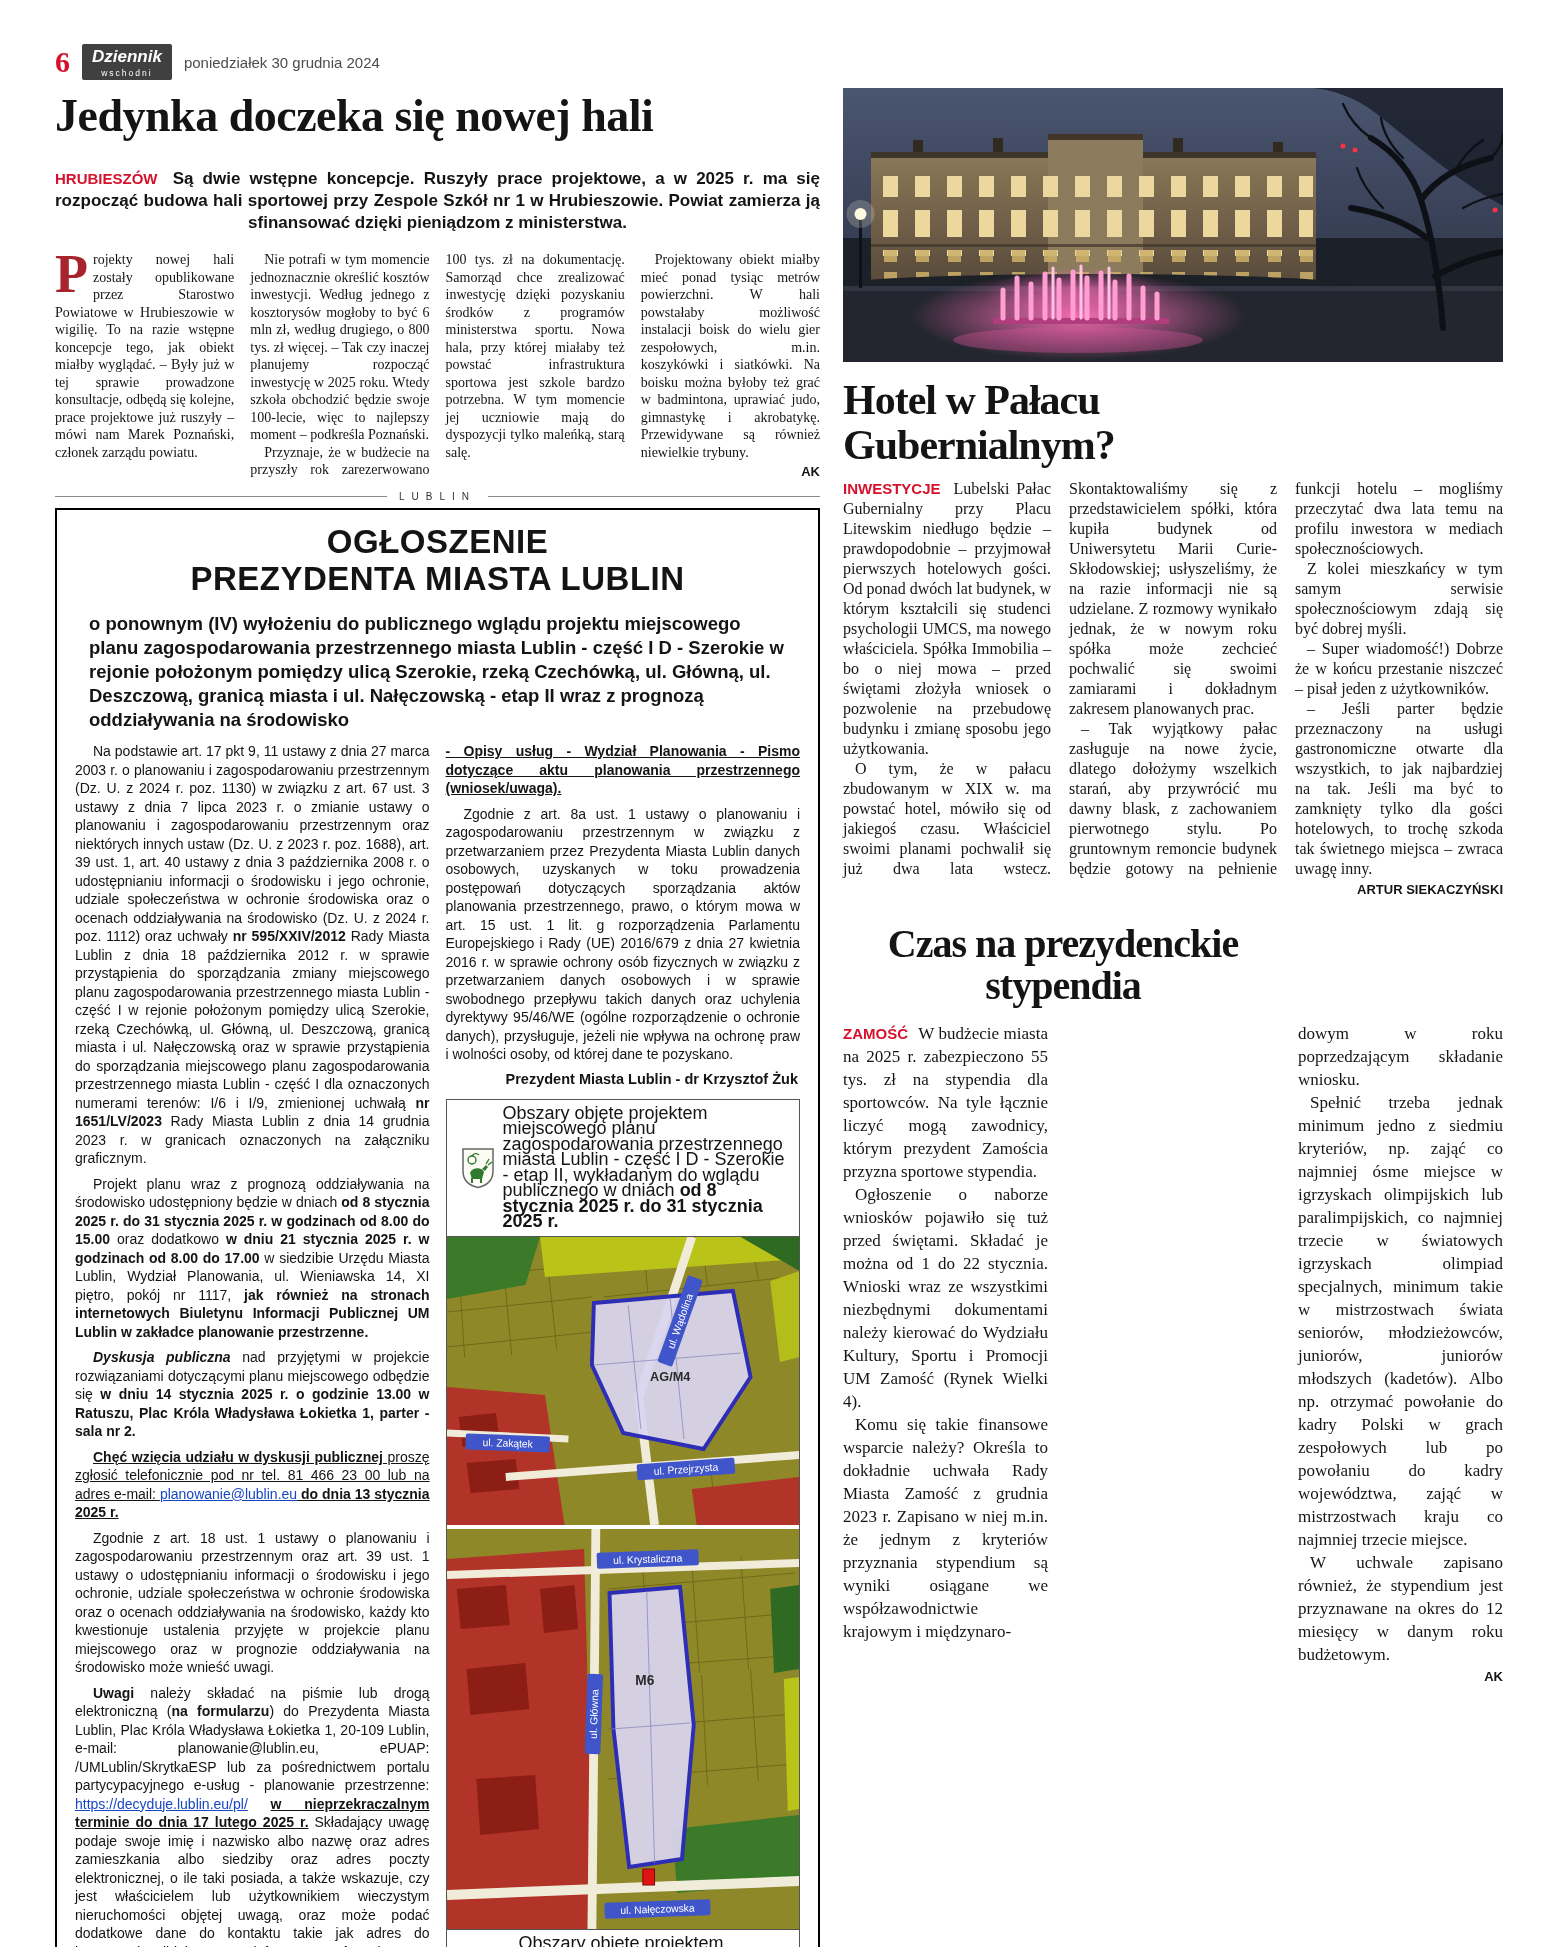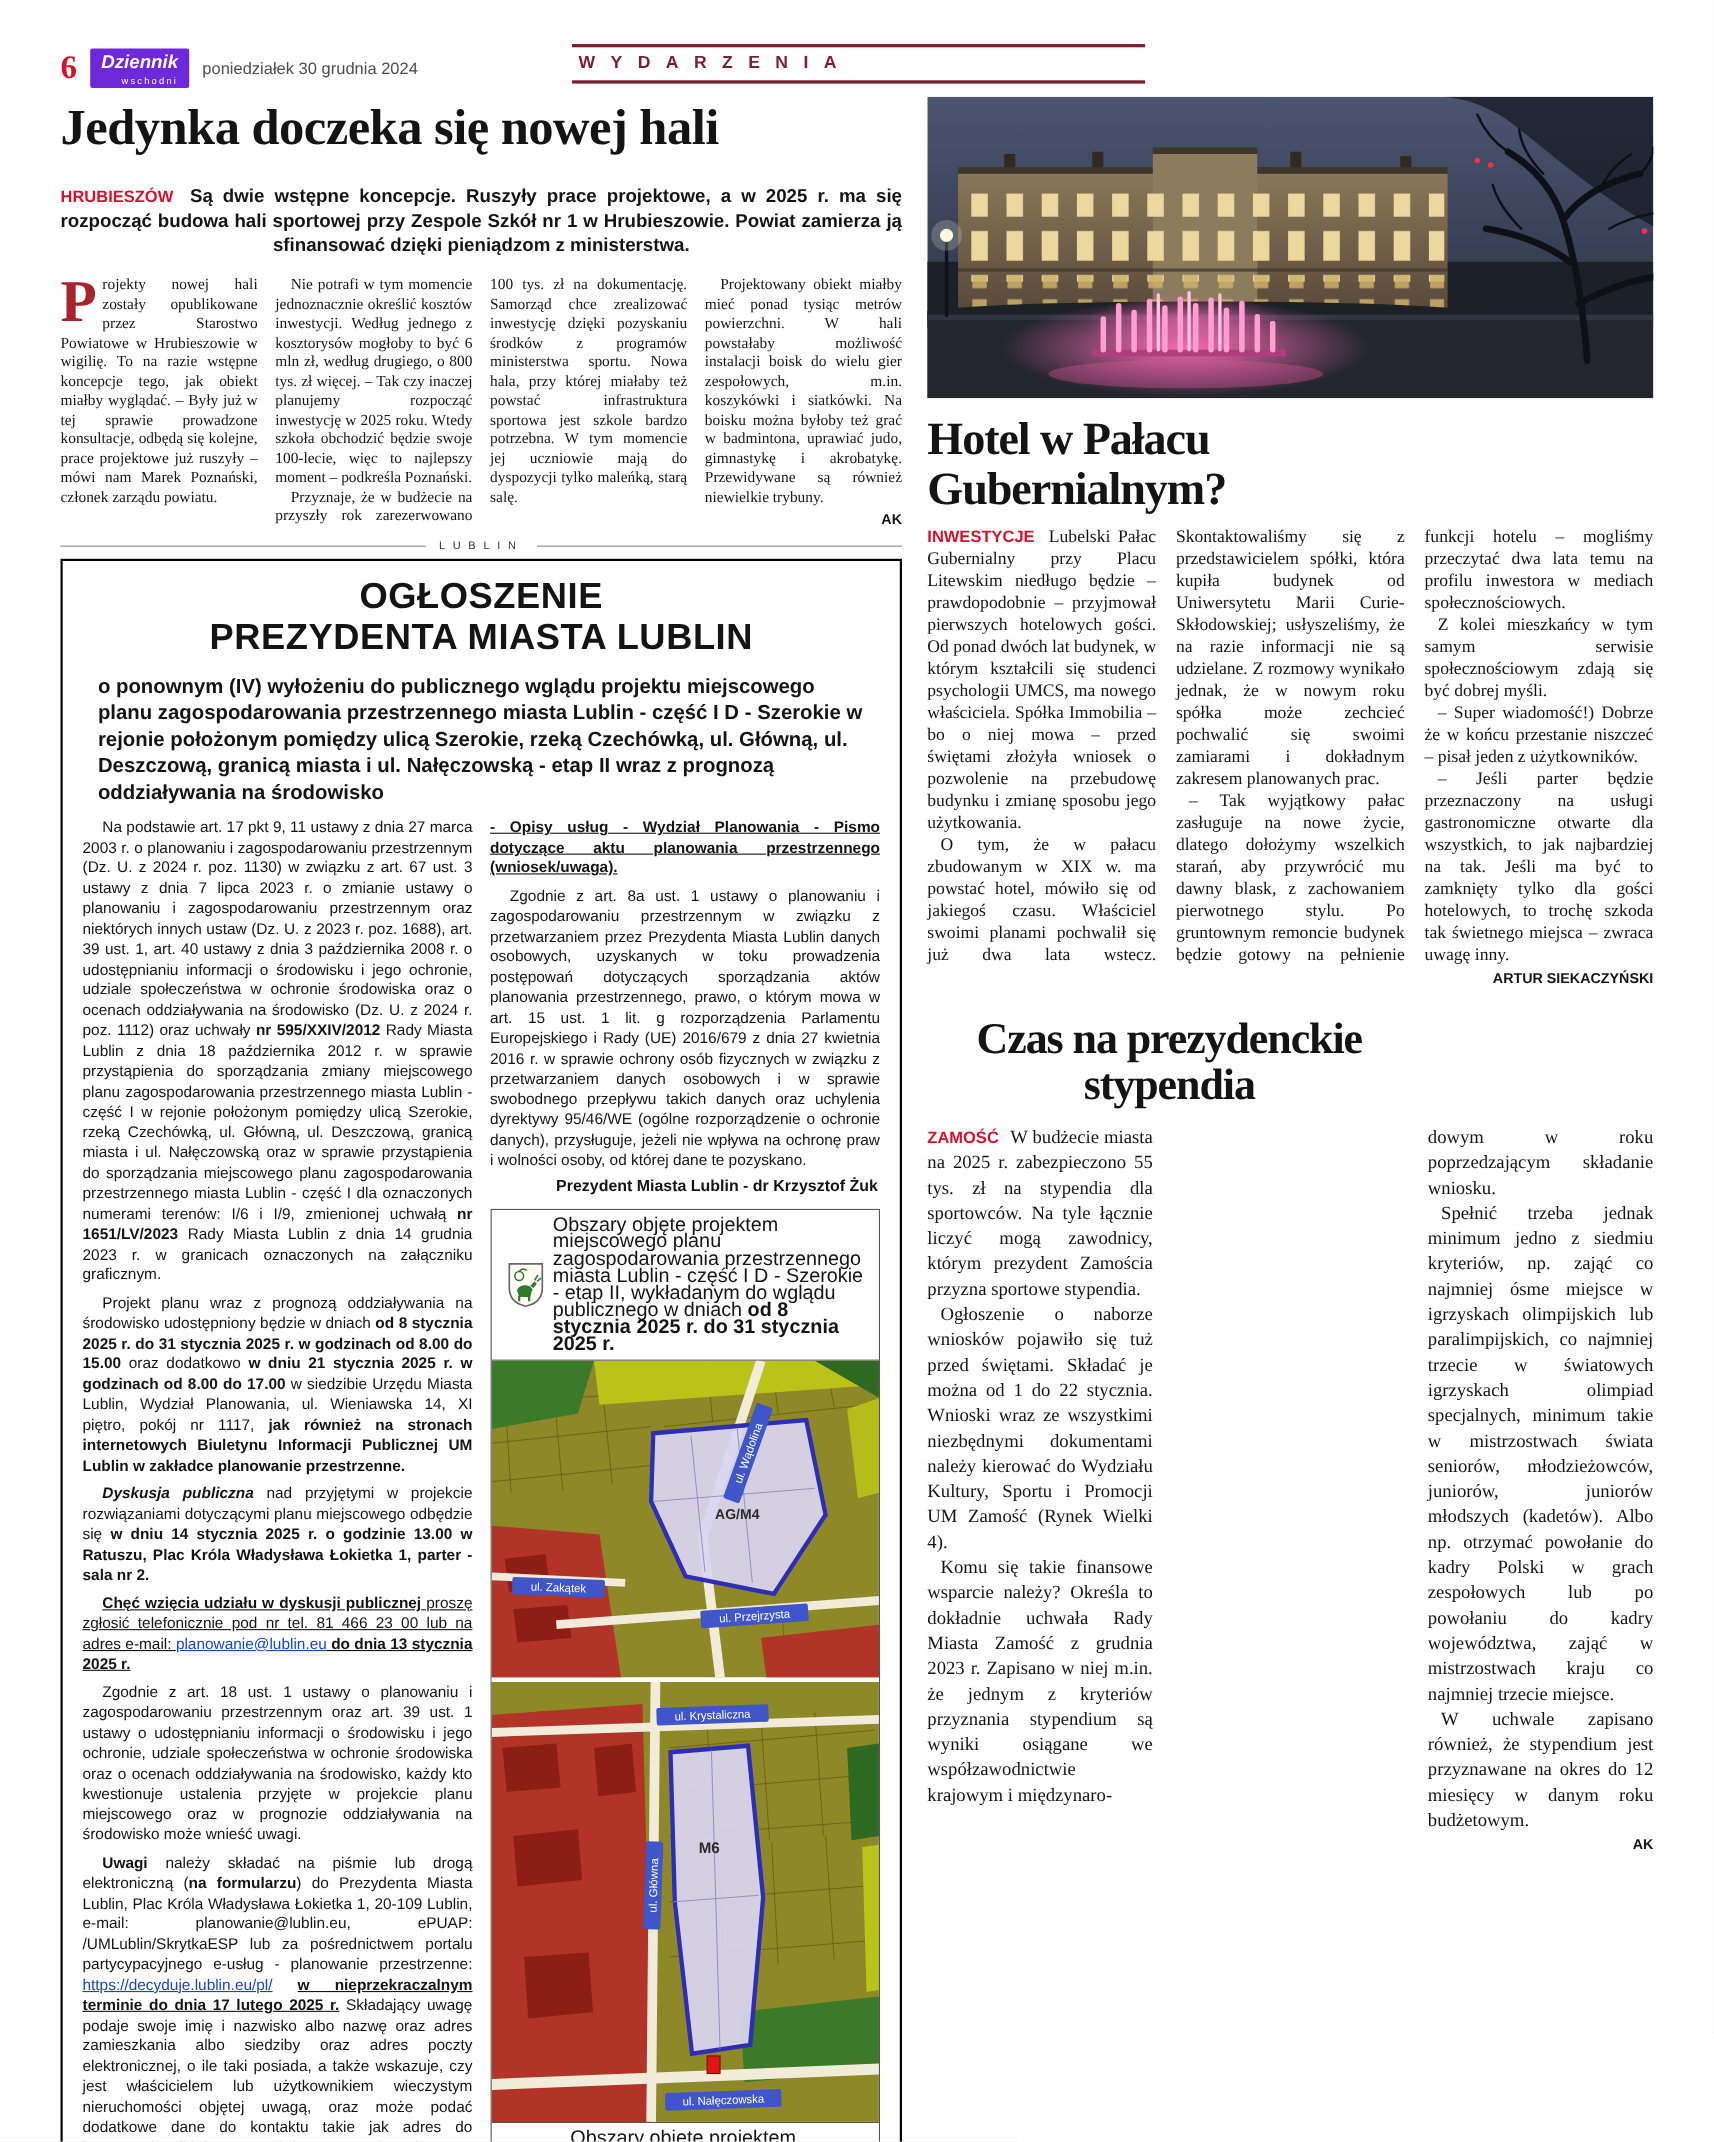--- a/index.html
+++ b/index.html
@@ -3,21 +3,21 @@
 <meta charset="utf-8">
 <style>
   html,body{margin:0;padding:0;background:#e9e9e9;}
   .page{position:relative;width:1558px;height:1947px;background:#ffffff;margin:0 auto;
         font-family:"Liberation Serif",serif;color:#141414;overflow:hidden;}
 
   
   .page-header{position:absolute;left:55px;top:42px;width:1448px;height:46px;}
   .brand{display:flex;align-items:center;gap:12px;height:40px;}
   .page-num{font:700 30px "Liberation Serif",serif;color:#d6112b;}
-  .logo-box{background:#6d28d9;color:#fff;text-align:right;padding:3px 10px 2px;border-radius:2px;line-height:1;}
+  .logo-box{background:#404040;color:#fff;text-align:center;padding:3px 10px 2px;border-radius:2px;line-height:1;}
   .logo-main{font:italic 700 17px "Liberation Sans",sans-serif;display:block;}
   .logo-sub{font:400 8.5px "Liberation Sans",sans-serif;display:block;letter-spacing:2px;margin-top:1px;}
   .date-txt{font:400 15px "Liberation Sans",sans-serif;color:#4d4d4d;}
   .section-band{position:absolute;left:465px;top:-2px;width:515px;
       border-top:3px solid #7d1f2e;border-bottom:3px solid #7d1f2e;
       padding:6px 0 6px 6px;color:#7d1f2e;
       font:700 16px "Liberation Sans",sans-serif;letter-spacing:14px;}
 
   
   .left-col{position:absolute;left:55px;top:90px;width:765px;}
@@ -76,21 +76,20 @@
 
   <div class="page-header">
     <div class="brand">
       <span class="page-num">6</span>
       <span class="logo-box">
         <span class="logo-main">Dziennik</span>
         <span class="logo-sub">wschodni</span>
       </span>
       <span class="date-txt">poniedziałek 30 grudnia 2024</span>
     </div>
-    <div class="section-band">WYDARZENIA</div>
   </div>
 
   <div class="left-col">
 
     <article>
       <h1 class="main-headline">Jedynka doczeka się nowej hali</h1>
       <p class="lead">
         <span class="kicker">HRUBIESZÓW</span>
         <span>Są dwie wstępne koncepcje. Ruszyły prace projektowe, a w 2025 r. ma się rozpocząć budowa hali sportowej przy Zespole Szkół nr 1 w Hrubieszowie. Powiat zamierza ją sfinansować dzięki pieniądzom z ministerstwa.</span>
       </p>

